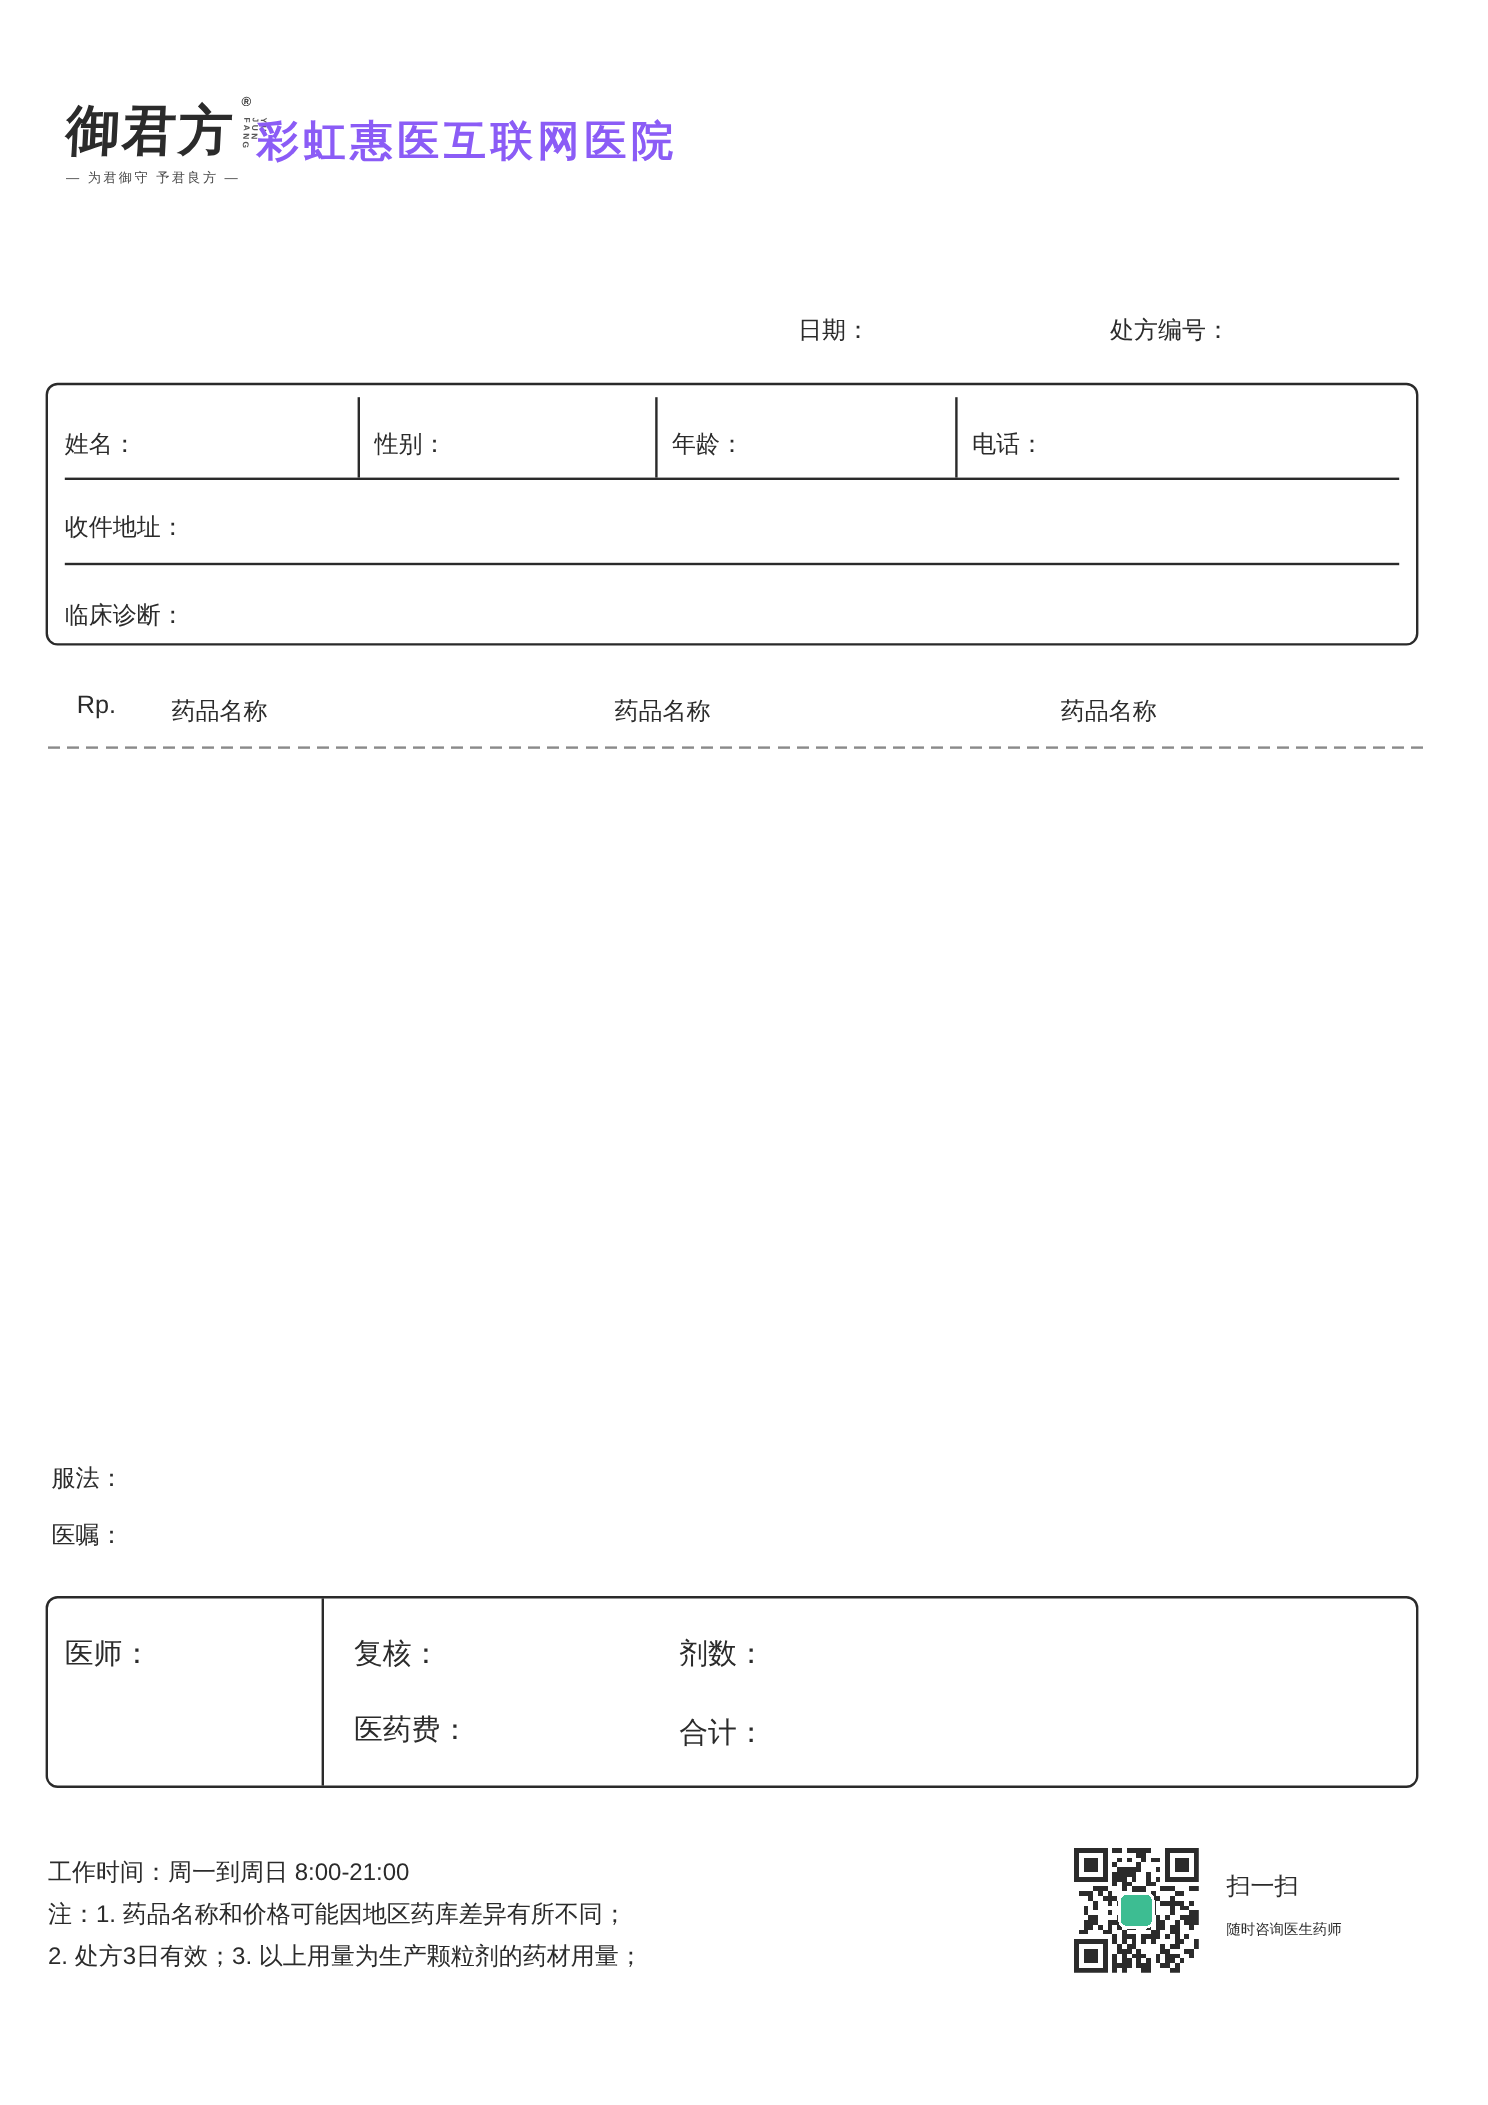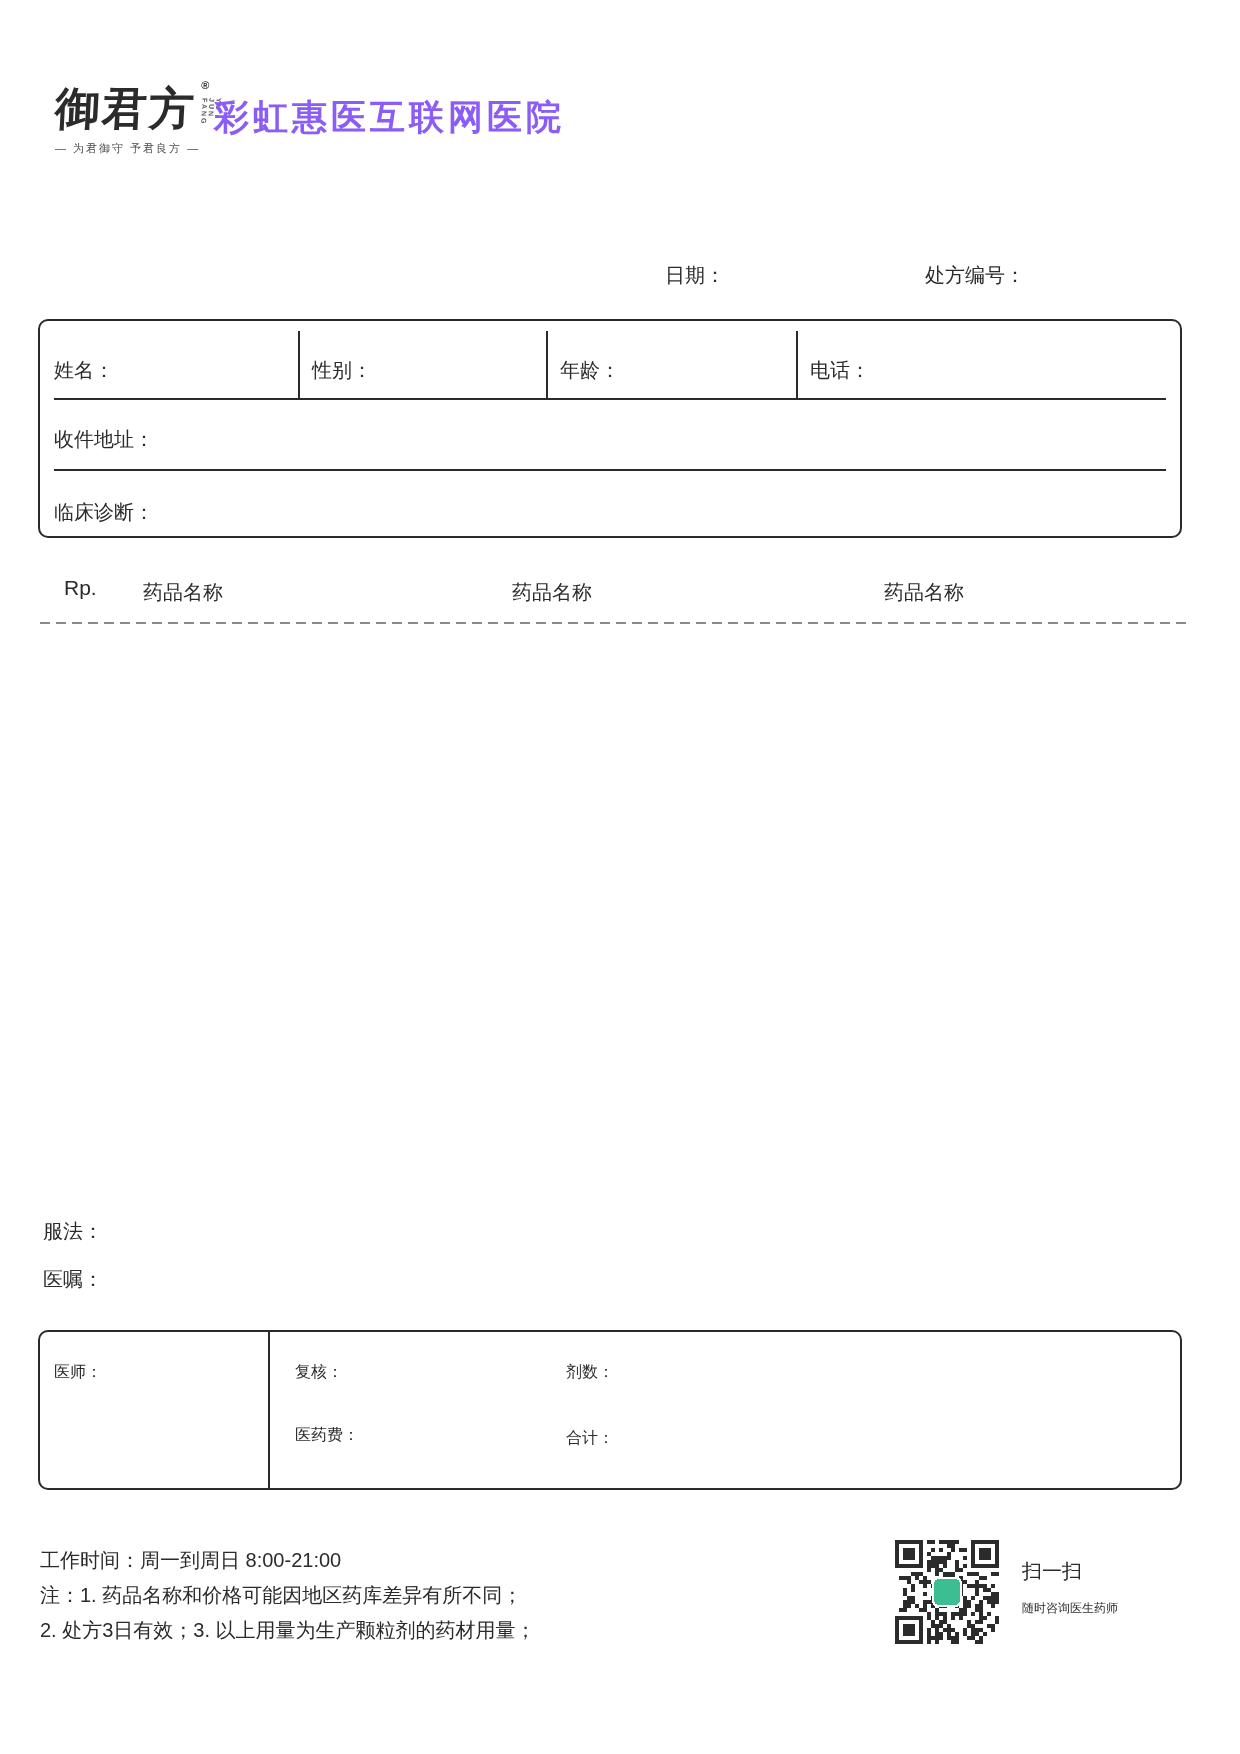--- a/index.html
+++ b/index.html
@@ -36,21 +36,21 @@
               background:repeating-linear-gradient(90deg,#8a8a8a 0 10px,transparent 10px 16px);}
 
   
   .usage-label{position:absolute;left:43px;top:1218px;font-size:20px;}
   .advice-label{position:absolute;left:43px;top:1266px;font-size:20px;}
 
   
   .signoff-box{position:absolute;left:38px;top:1330px;width:1144px;height:160px;
                border:2px solid #2a2a2a;border-radius:10px;box-sizing:border-box;}
   .signoff-div{position:absolute;left:228px;top:0;bottom:0;width:0;border-left:2px solid #2a2a2a;}
-  .so-label{position:absolute;font-size:16px;}
+  .so-label{position:absolute;font-size:24px;}
 
   
   .f-hours{position:absolute;left:40px;top:1547px;font-size:20px;}
   .f-note1{position:absolute;left:40px;top:1582px;font-size:20px;}
   .f-note2{position:absolute;left:40px;top:1617px;font-size:20px;}
   .qr-wrap{position:absolute;left:895px;top:1540px;width:104px;height:104px;}
   .qr-caption1{position:absolute;left:1022px;top:1558px;font-size:20px;}
   .qr-caption2{position:absolute;left:1022px;top:1600px;font-size:12px;}
 </style>
 </head>

